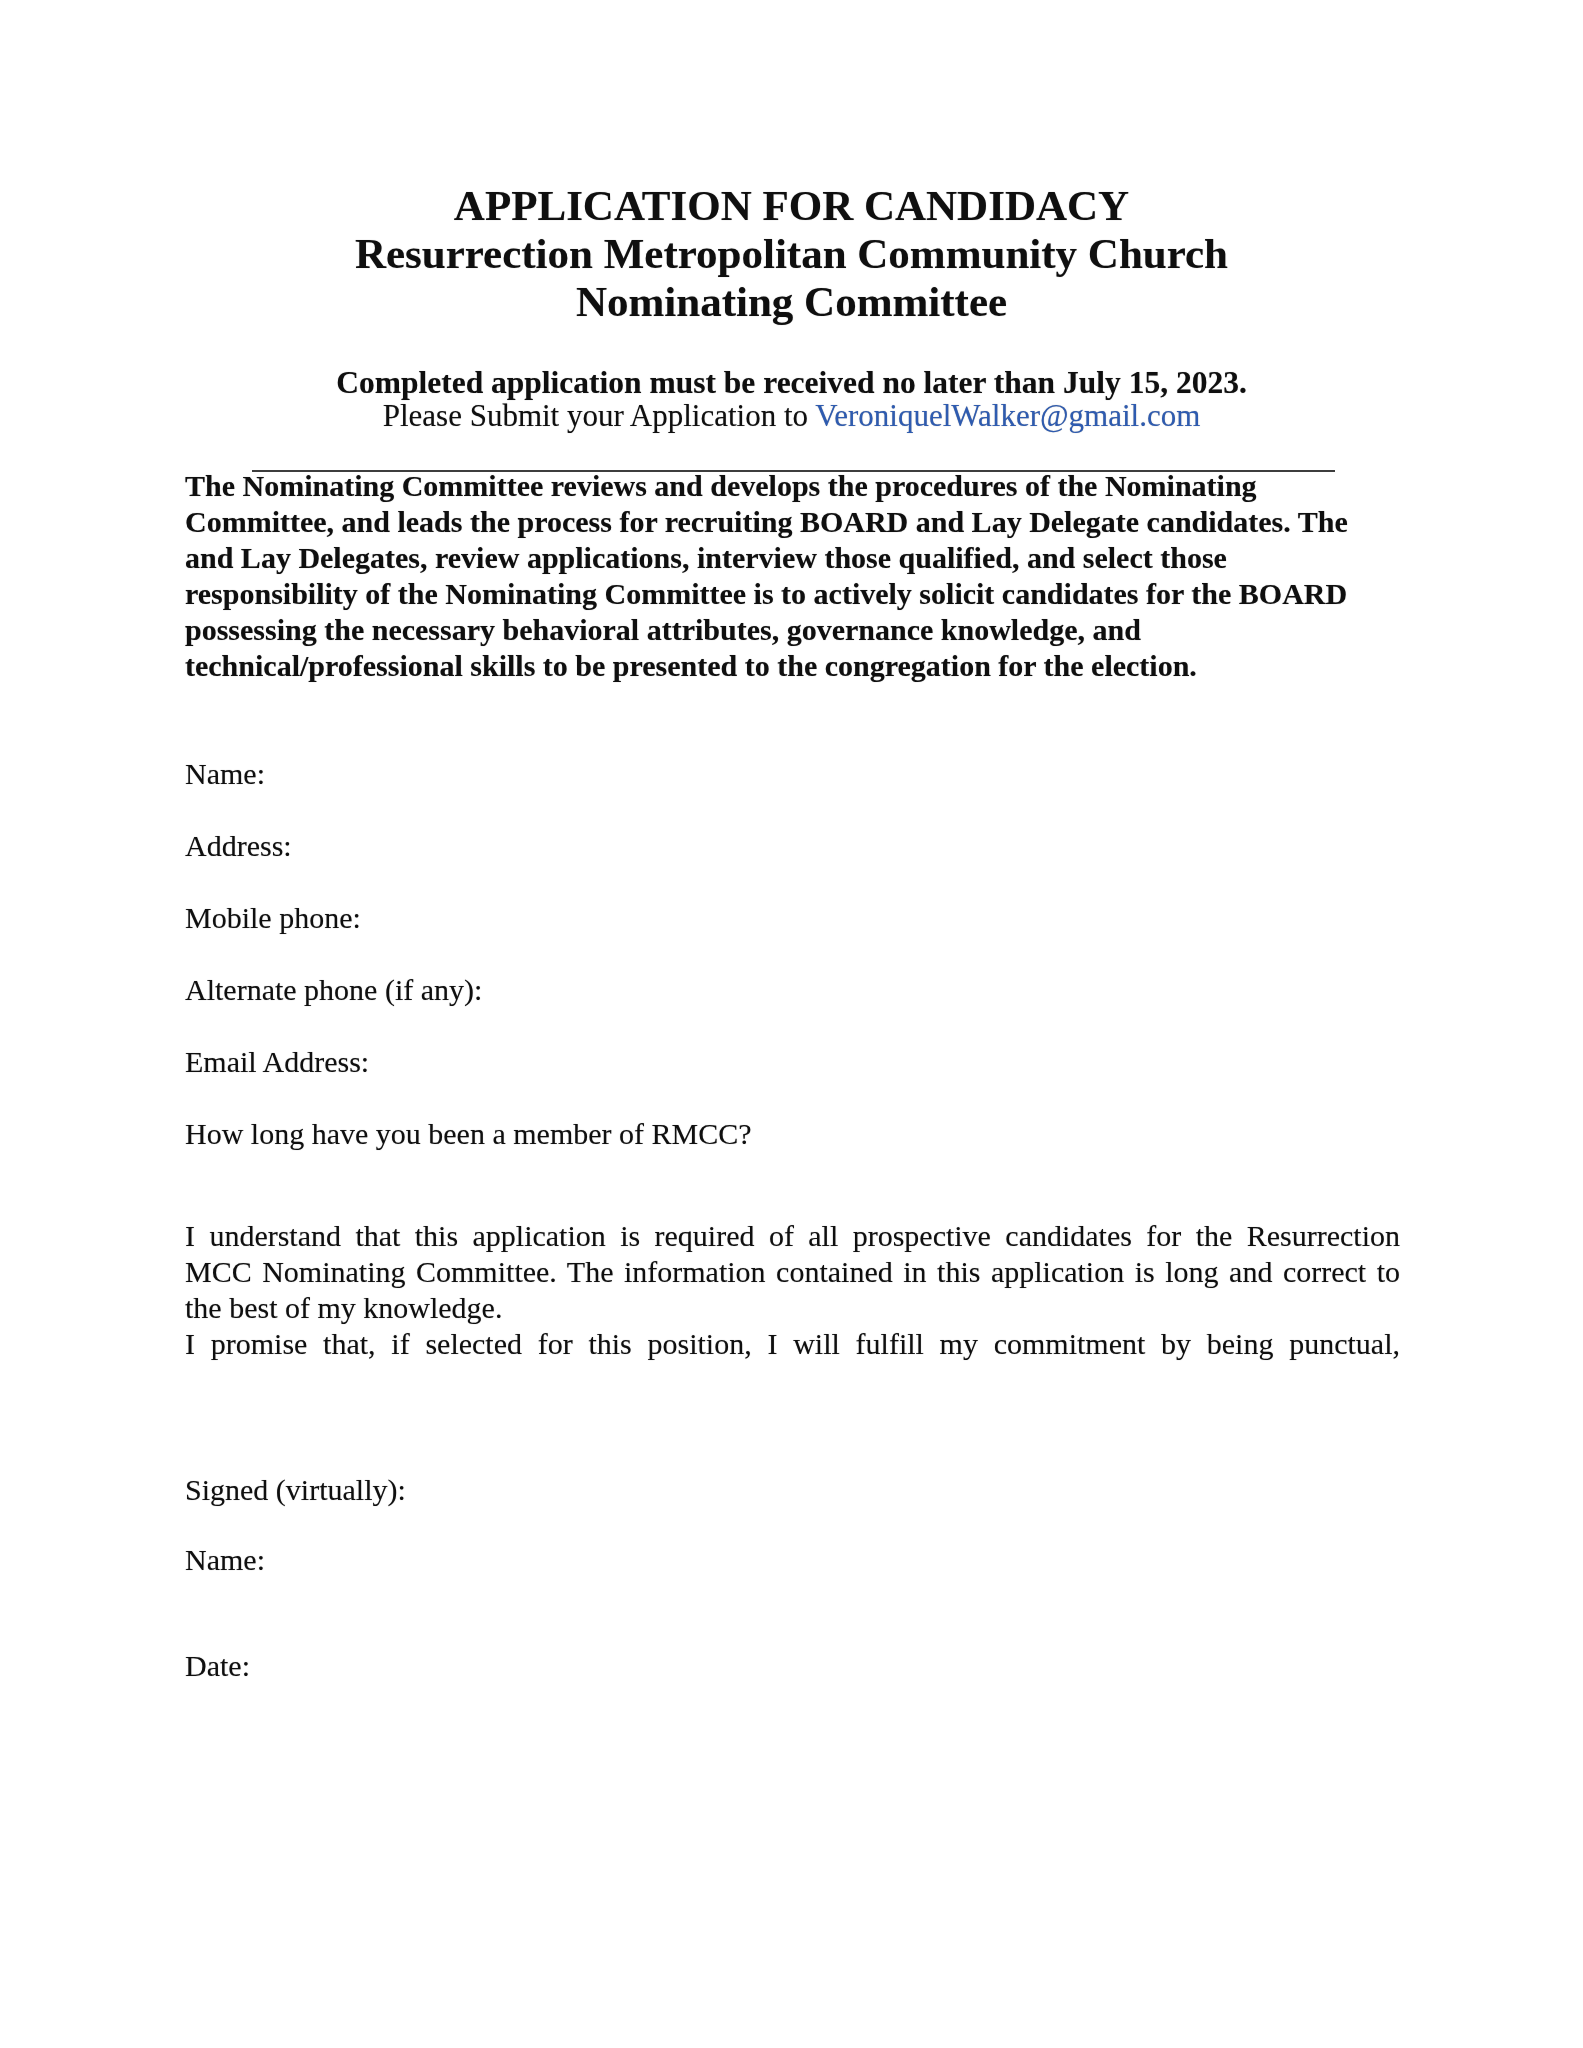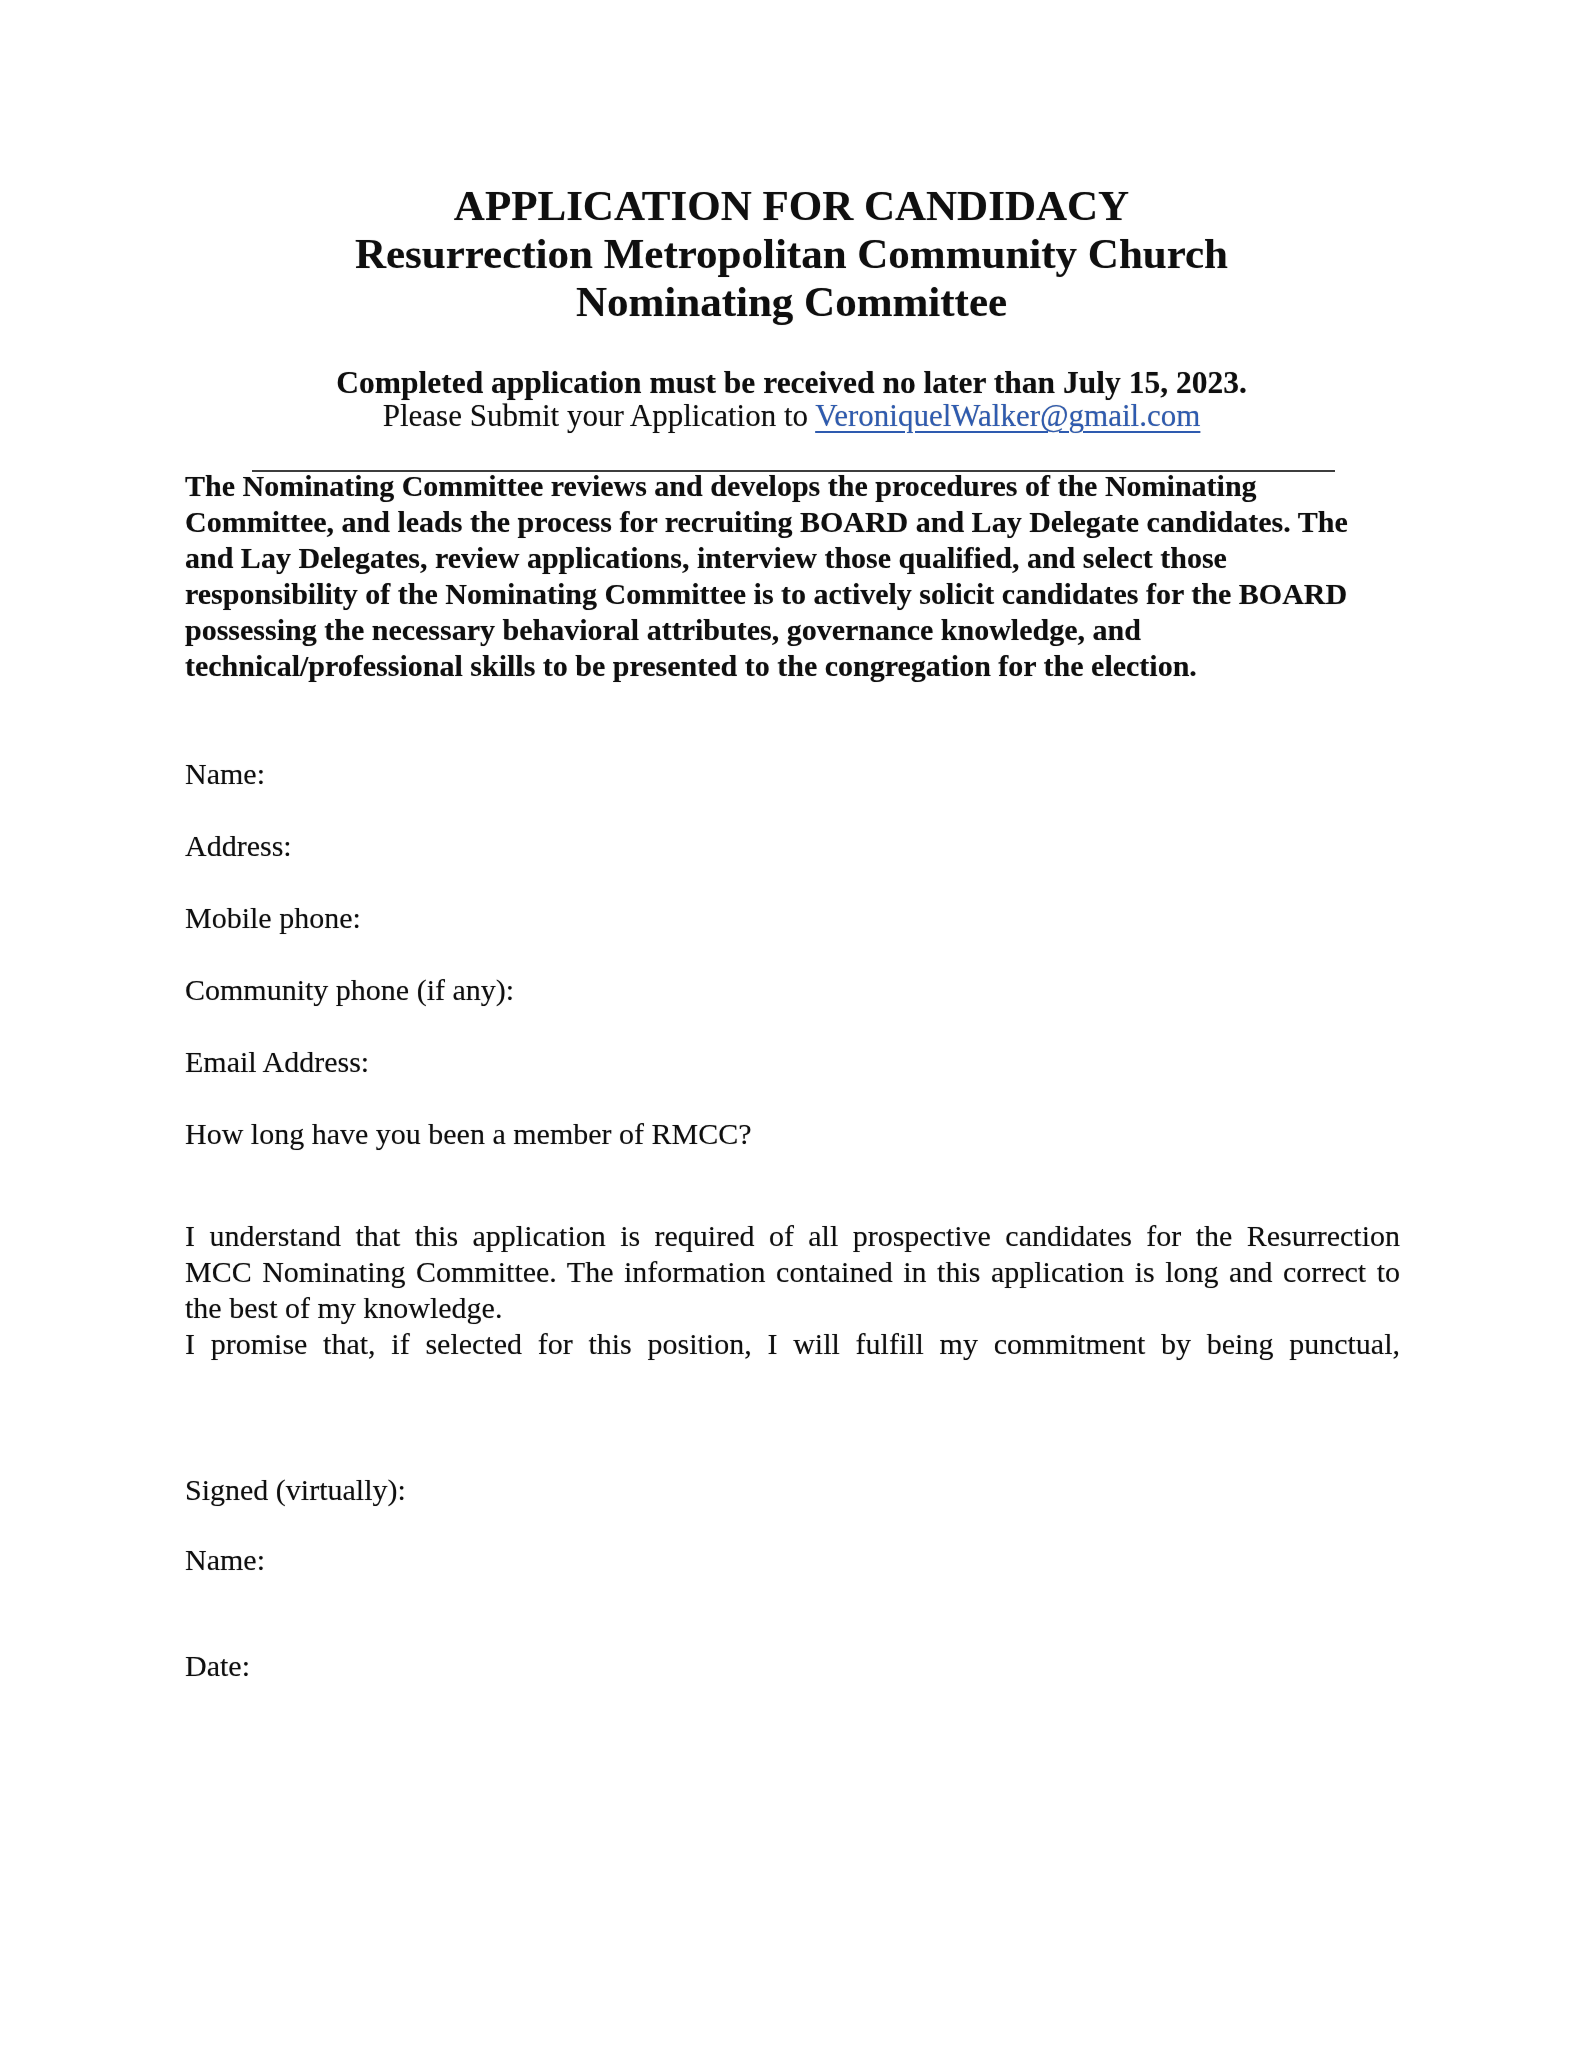--- a/index.html
+++ b/index.html
@@ -47,21 +47,20 @@
     position: absolute;
     top: 399px;
     left: 0;
     width: 100%;
     text-align: center;
     font-size: 31px;
     line-height: 34px;
   }
   .email-link {
     color: var(--link-blue, #2e5bb0);
-    text-decoration: underline;
     text-decoration-thickness: 2px;
     text-underline-offset: 5px;
     cursor: pointer;
   }
 
   
   .divider-rule {
     position: absolute;
     top: 470px;
     left: 252px;
@@ -150,21 +149,21 @@
       <div class="line">and Lay Delegates, review applications, interview those qualified, and select those</div>
       <div class="line">responsibility of the Nominating Committee is to actively solicit candidates for the BOARD</div>
       <div class="line">possessing the necessary behavioral attributes, governance knowledge, and</div>
       <div class="line line-last">technical/professional skills to be presented to the congregation for the election.</div>
     </div>
 
   <div class="fields-list">
       <div class="line">Name:</div>
       <div class="line">Address:</div>
       <div class="line">Mobile phone:</div>
-      <div class="line">Community phone (if any):</div>
+      <div class="line">Alternate phone (if any):</div>
       <div class="line">Email Address:</div>
       <div class="line line-last">How long have you been a member of RMCC?</div>
     </div>
 
   <div class="declaration-block">
     <div class="justified">
         <div class="line">I understand that this application is required of all prospective candidates for the Resurrection</div>
         <div class="line">MCC Nominating Committee. The information contained in this application is long and correct to</div>
         <div class="line line-last">the best of my knowledge.</div>
       </div>

